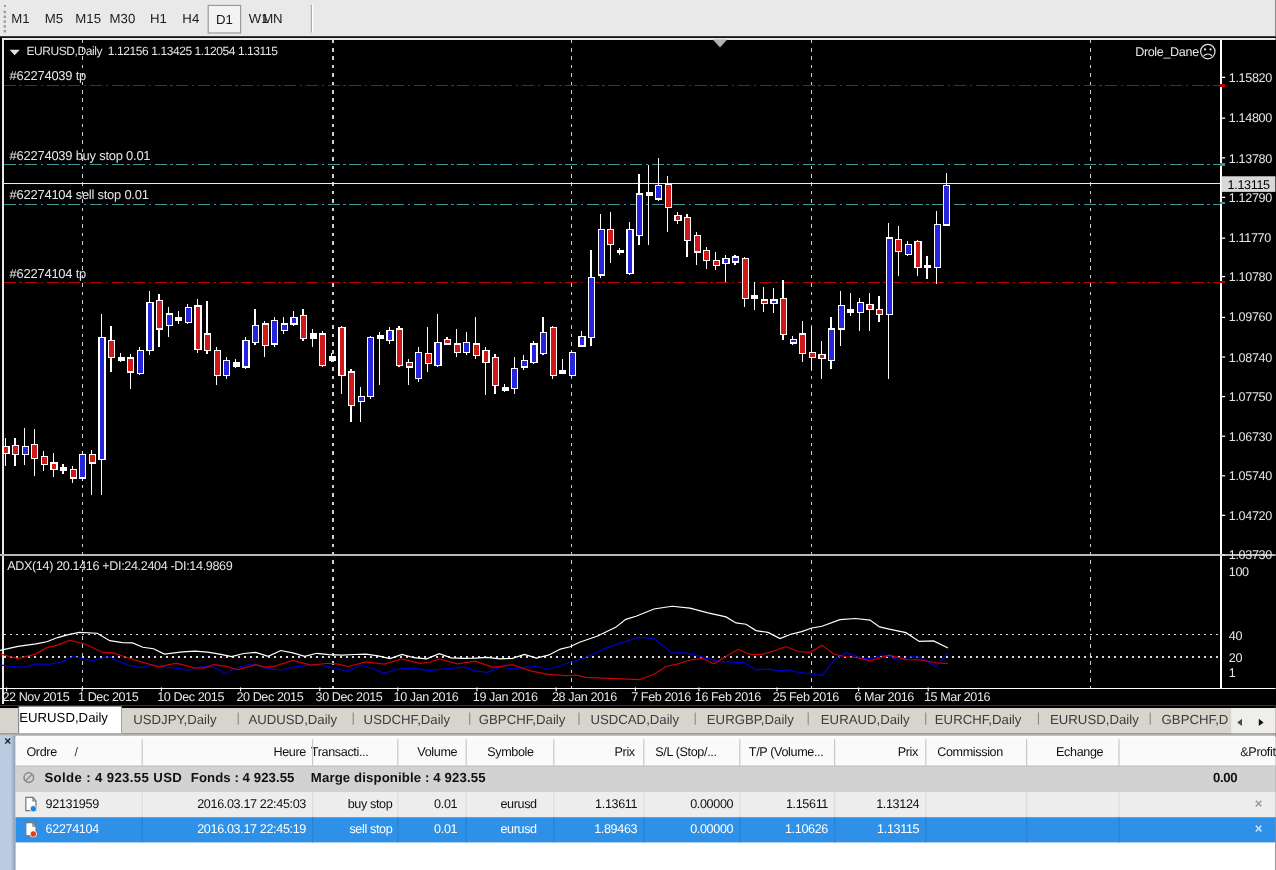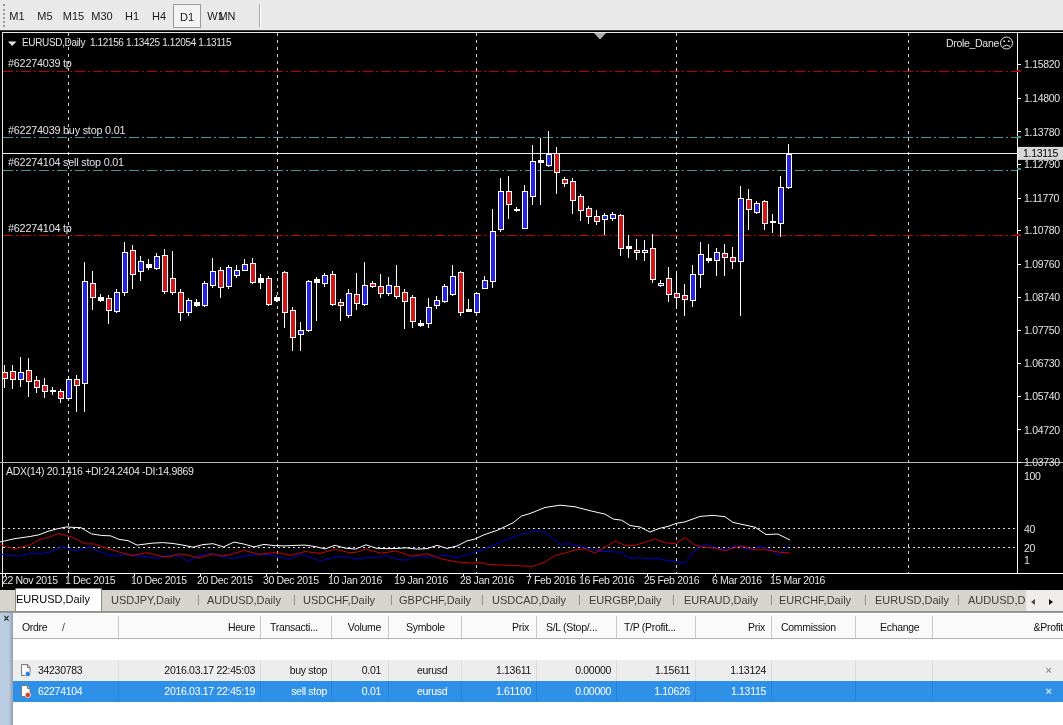--- a/index.html
+++ b/index.html
@@ -351,70 +351,80 @@
     <div class="activetab">EURUSD,Daily</div>
 <span class="tab" style="left:111px">USDJPY,Daily</span>
 <span class="tab" style="left:207px">AUDUSD,Daily</span>
 <span class="tab" style="left:303px">USDCHF,Daily</span>
 <span class="tab" style="left:399px">GBPCHF,Daily</span>
 <span class="tab" style="left:492px">USDCAD,Daily</span>
 <span class="tab" style="left:589px">EURGBP,Daily</span>
 <span class="tab" style="left:684px">EURAUD,Daily</span>
 <span class="tab" style="left:779px">EURCHF,Daily</span>
 <span class="tab" style="left:875px">EURUSD,Daily</span>
-<span class="tab" style="left:968px">AUDUSD,D</span>
+<span class="tab" style="left:968px">GBPCHF,D</span>
 <span class="tabsep" style="left:197px">|</span>
 <span class="tabsep" style="left:293px">|</span>
 <span class="tabsep" style="left:390px">|</span>
 <span class="tabsep" style="left:481px">|</span>
 <span class="tabsep" style="left:578px">|</span>
 <span class="tabsep" style="left:672px">|</span>
 <span class="tabsep" style="left:770px">|</span>
 <span class="tabsep" style="left:864px">|</span>
 <span class="tabsep" style="left:957px">|</span>
 <div class="tabscroll">
       <span class="arr" style="left:5px;border-right:4.5px solid #4a4a4a"></span>
       <span class="arr" style="left:23px;border-left:4.5px solid #111"></span>
     </div>
   </div>
 <div id="term">
 <div id="lstrip">×</div>
 <div id="thead">
       <span class="hc" style="left:9px">Ordre</span>
 <span class="hc" style="right:808px">Heure</span>
-<span class="hc" style="left:257px">Transacti...</span>
+<span class="hc" style="left:246px">Transacti...</span>
 <span class="hc" style="right:682px">Volume</span>
 <span class="hc" style="left:393px">Symbole</span>
 <span class="hc" style="right:534px">Prix</span>
 <span class="hc" style="left:533px">S/L (Stop/...</span>
-<span class="hc" style="left:611px">T/P (Profit...</span>
+<span class="hc" style="left:611px">T/P (Volume...</span>
 <span class="hc" style="right:298px">Prix</span>
 <span class="hc" style="left:768px">Commission</span>
 <span class="hc" style="left:867px">Echange</span>
 <span class="hc" style="right:0">&amp;Profit</span>
 <span class="hc" style="left:49px;color:#444">/</span>
       <div class="csep" style="left:105px"></div>
 <div class="csep" style="left:247px"></div>
 <div class="csep" style="left:318px"></div>
 <div class="csep" style="left:375px"></div>
 <div class="csep" style="left:448px"></div>
 <div class="csep" style="left:523px"></div>
 <div class="csep" style="left:603px"></div>
 <div class="csep" style="left:682px"></div>
 <div class="csep" style="left:758px"></div>
 <div class="csep" style="left:842px"></div>
 <div class="csep" style="left:919px"></div>
     </div>
+<div id="balrow">
+      <svg class="oicon" width="12" height="12">
+        <circle cx="5" cy="6" r="4" fill="none" stroke="#8a8a8a" stroke-width="1.3"></circle>
+        <line x1="2.2" y1="8.8" x2="7.8" y2="3.2" stroke="#8a8a8a" stroke-width="1.1"></line>
+      </svg>
+<span class="rc" style="left:24px;font-size:11px;letter-spacing:0.3px;font-weight:bold">Solde : 4 923.55 USD</span>
+<span class="rc" style="left:146px;font-size:11px;letter-spacing:0.05px;font-weight:bold">Fonds : 4 923.55</span>
+<span class="rc" style="left:246px;font-size:11px;letter-spacing:0.1px;font-weight:bold">Marge disponible : 4 923.55</span>
+<span class="rc" style="right:32px;font-size:11px;font-weight:bold">0.00</span>
+    </div>
 <div id="row39">
       <svg class="oicon" width="13" height="14">
         <path d="M2.5 1.5 h6 l2.5 3 v8 h-8.5 z" fill="#fff" stroke="#777"></path>
         <path d="M8.5 1.5 v3 h2.5" fill="none" stroke="#777"></path>
         <circle cx="8.8" cy="11" r="2.7" fill="#1e82dc" stroke="#fff" stroke-width="0.7"></circle>
       </svg>
-      <span class="rc" style="left:25px">34230783</span>
+      <span class="rc" style="left:25px">92131959</span>
 <span class="rc" style="right:808px">2016.03.17 22:45:03</span>
 <span class="rc" style="right:736px">buy stop</span>
 <span class="rc" style="right:682px">0.01</span>
 <span class="rc" style="left:404px">eurusd</span>
 <span class="rc" style="right:532px">1.13611</span>
 <span class="rc" style="right:452px">0.00000</span>
 <span class="rc" style="right:373px">1.15611</span>
 <span class="rc" style="right:297px">1.13124</span>
       <span class="xbtn" style="color:#999">×</span>
 <div class="rsep" style="left:105px"></div>
@@ -433,21 +443,21 @@
       <svg class="oicon" width="13" height="14">
         <path d="M2.5 1.5 h6 l2.5 3 v8 h-8.5 z" fill="#fff" stroke="#777"></path>
         <path d="M8.5 1.5 v3 h2.5" fill="none" stroke="#777"></path>
         <circle cx="8.8" cy="11" r="2.7" fill="#e03c20" stroke="#fff" stroke-width="0.7"></circle>
       </svg>
       <span class="rc" style="left:25px">62274104</span>
 <span class="rc" style="right:808px">2016.03.17 22:45:19</span>
 <span class="rc" style="right:736px">sell stop</span>
 <span class="rc" style="right:682px">0.01</span>
 <span class="rc" style="left:404px">eurusd</span>
-<span class="rc" style="right:532px">1.61100</span>
+<span class="rc" style="right:532px">1.89463</span>
 <span class="rc" style="right:452px">0.00000</span>
 <span class="rc" style="right:373px">1.10626</span>
 <span class="rc" style="right:297px">1.13115</span>
       <span class="xbtn" style="color:#cfe2f6">×</span>
 <div class="bsep" style="left:105px"></div>
       <div class="bsep" style="left:247px"></div>
       <div class="bsep" style="left:318px"></div>
       <div class="bsep" style="left:375px"></div>
       <div class="bsep" style="left:448px"></div>
       <div class="bsep" style="left:523px"></div>

